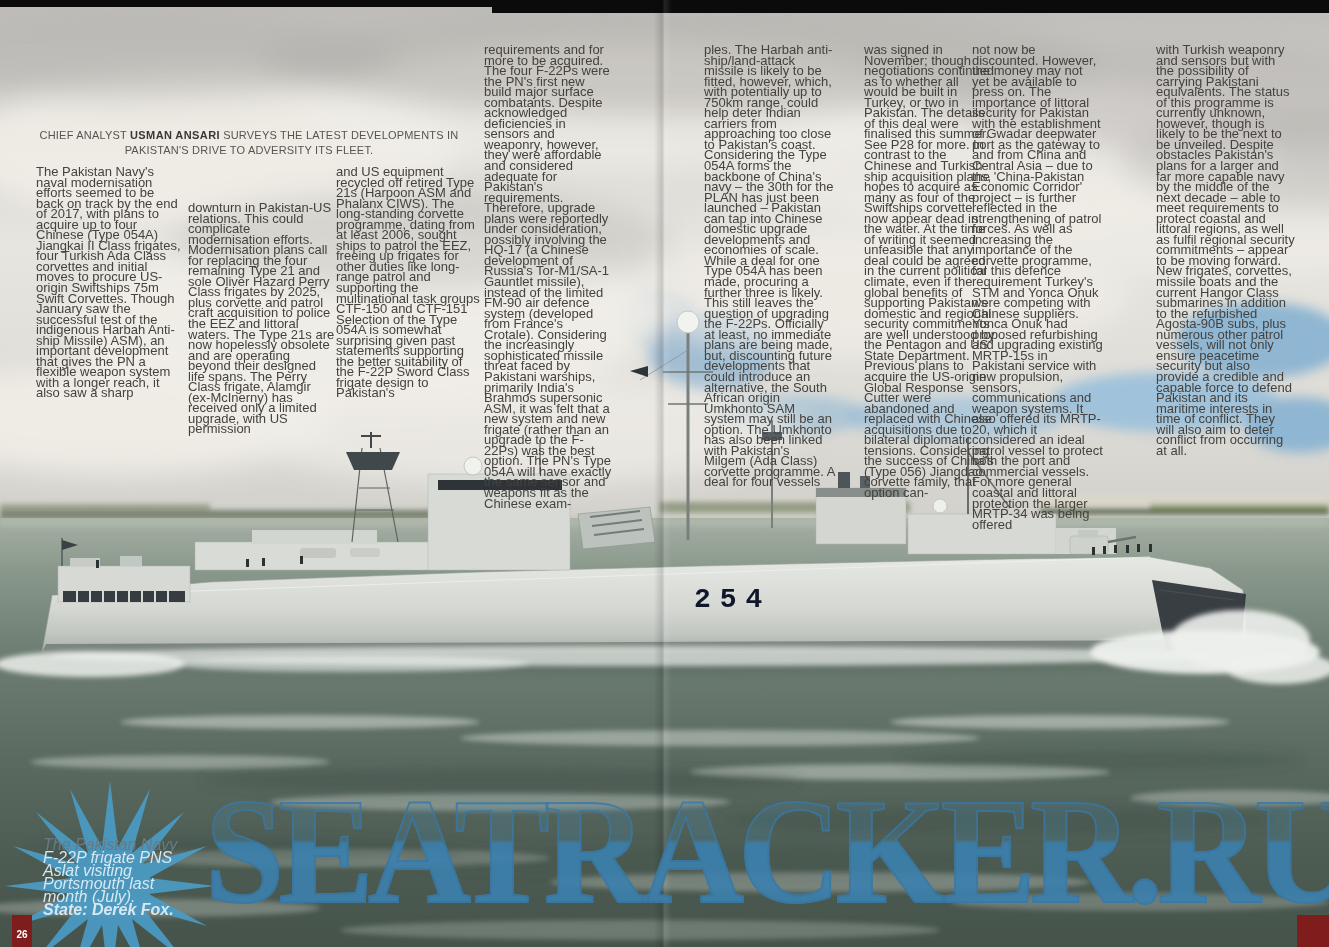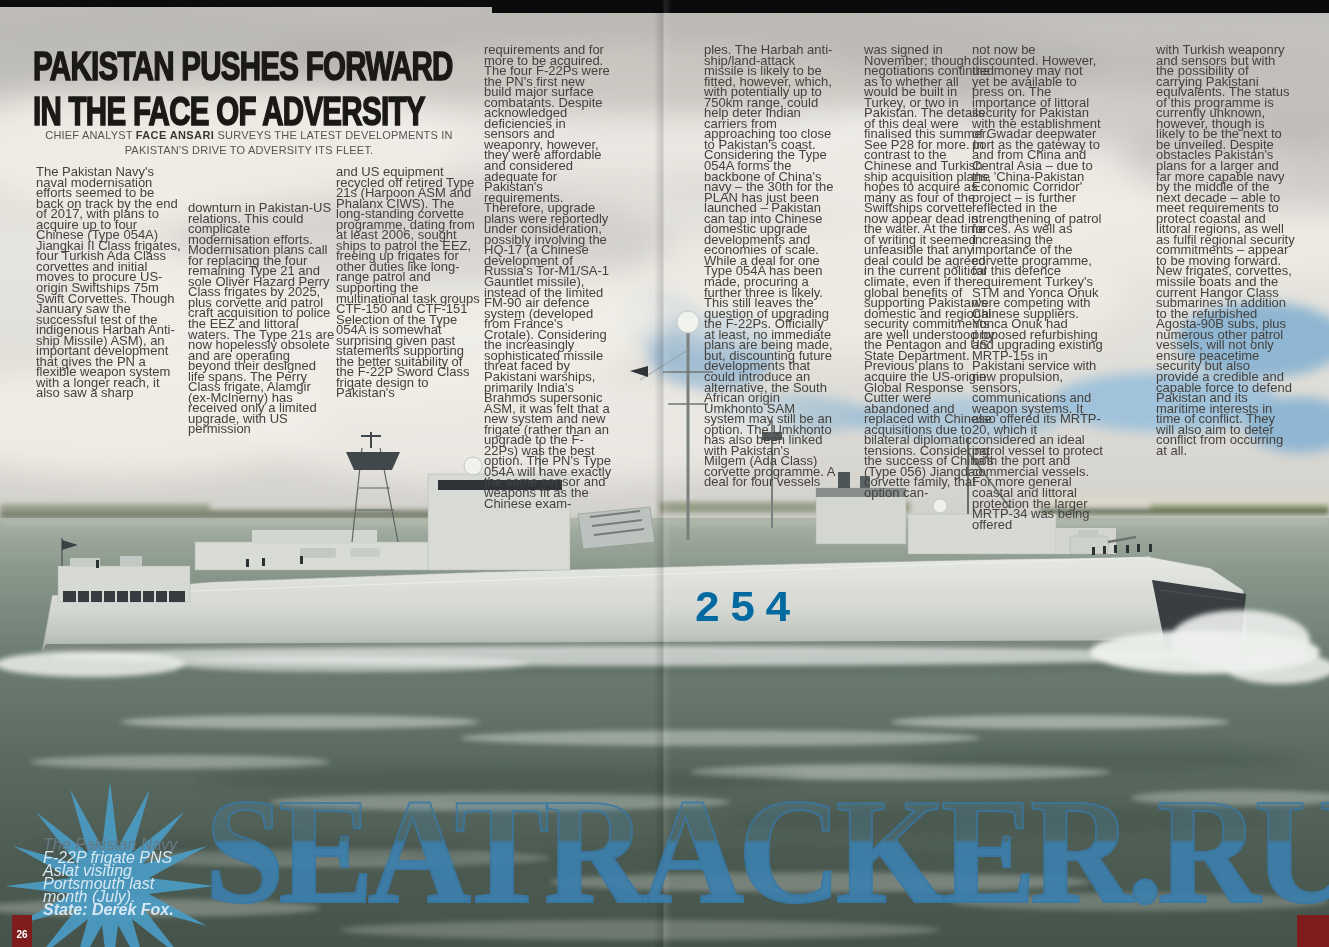--- a/index.html
+++ b/index.html
@@ -33,21 +33,21 @@
   .c3{left:336px;top:167px;width:147px;}
   .c4{left:484px;top:45px; width:129px;}
   .c5{left:704px;top:45px; width:131px;}
   .c6{left:816px;top:45px; width:131px;margin-left:48px;}
   .c7{left:972px;top:45px;width:131px;}
   .c8{left:1156px;top:45px;width:139px;}
 
   
   .hullnum{position:absolute;left:694px;top:584px;
      font-family:"Liberation Mono","DejaVu Sans Mono",monospace;
-     font-weight:bold;font-size:44px;letter-spacing:9px;color:#0369a1;
+     font-weight:bold;font-size:28px;letter-spacing:9px;color:#0f172a;
      transform:scaleY(1.02);}
 
   
   .watermark{position:absolute;left:205px;top:776px;white-space:nowrap;
      font-family:"Liberation Serif","DejaVu Serif",serif;font-weight:bold;
      font-size:150px;line-height:1;letter-spacing:-6px;
      transform:scaleX(.95);transform-origin:0 50%;
      color:transparent;
      background:linear-gradient(180deg,rgba(72,142,188,.20) 0%,rgba(72,142,188,.25) 42%,#3c80ad 45%,#3c80ad 100%);
      -webkit-background-clip:text;background-clip:text;
@@ -268,27 +268,23 @@
       </g>
     </g>
 
     <polygon fill="#4b9bc4" opacity=".92" points="215,886 149,894 207,926 143,908 184,960 132,919 150,983 118,925 110,991 102,925 70,983 88,919 36,960 77,908 13,926 71,894 5,886 71,878 13,846 77,864 36,812 88,853 70,789 102,847 110,781 118,847 150,789 132,853 184,812 143,864 207,846 149,878"></polygon>
   </svg>
 
   <div class="scan-left"></div>
   <div class="scan-right"></div>
   <div class="fold"></div>
 
-  <div class="headline">
-    <div class="hl">PAKISTAN PUSHES FORWARD</div>
-    <div class="hl">IN THE FACE OF ADVERSITY</div>
-  </div>
 
   <div class="byline">
-    <div><span>CHIEF ANALYST </span><span class="author">FACE ANSARI</span><span> SURVEYS THE LATEST DEVELOPMENTS IN</span></div>
+    <div><span>CHIEF ANALYST </span><span class="author">USMAN ANSARI</span><span> SURVEYS THE LATEST DEVELOPMENTS IN</span></div>
     <div>PAKISTAN'S DRIVE TO ADVERSITY ITS FLEET.</div>
   </div>
 
   <div class="col c1">The Pakistan Navy's naval modernisation efforts seemed to be back on track by the end of 2017, with plans to acquire up to four Chinese (Type 054A) Jiangkai II Class frigates, four Turkish Ada Class corvettes and initial moves to procure US-origin Swiftships 75m Swift Corvettes. Though January saw the successful test of the indigenous Harbah Anti-ship Missile) ASM), an important development that gives the PN a flexible weapon system with a longer reach, it also saw a sharp</div>
   <div class="col c2">downturn in Pakistan-US relations. This could complicate modernisation efforts. Modernisation plans call for replacing the four remaining Type 21 and sole Oliver Hazard Perry Class frigates by 2025, plus corvette and patrol craft acquisition to police the EEZ and littoral waters. The Type 21s are now hopelessly obsolete and are operating beyond their designed life spans. The Perry Class frigate, Alamgir (ex-McInerny) has received only a limited upgrade, with US permission</div>
   <div class="col c3">and US equipment recycled off retired Type 21s (Harpoon ASM and Phalanx CIWS). The long-standing corvette programme, dating from at least 2006, sought ships to patrol the EEZ, freeing up frigates for other duties like long-range patrol and supporting the multinational task groups CTF-150 and CTF-151 Selection of the Type 054A is somewhat surprising given past statements supporting the better suitability of the F-22P Sword Class frigate design to Pakistan's</div>
   <div class="col c4">requirements and for more to be acquired. The four F-22Ps were the PN's first new build major surface combatants. Despite acknowledged deficiencies in sensors and weaponry, however, they were affordable and considered adequate for Pakistan's requirements. Therefore, upgrade plans were reportedly under consideration, possibly involving the HQ-17 (a Chinese development of Russia's Tor-M1/SA-1 Gauntlet missile), instead of the limited FM-90 air defence system (developed from France's Crotale). Considering the increasingly sophisticated missile threat faced by Pakistani warships, primarily India's Brahmos supersonic ASM, it was felt that a new system and new frigate (rather than an upgrade to the F-22Ps) was the best option. The PN's Type 054A will have exactly the same sensor and weapons fit as the Chinese exam-</div>
   <div class="col c5">ples. The Harbah anti-ship/land-attack missile is likely to be fitted, however, which, with potentially up to 750km range, could help deter Indian carriers from approaching too close to Pakistan's coast. Considering the Type 054A forms the backbone of China's navy – the 30th for the PLAN has just been launched – Pakistan can tap into Chinese domestic upgrade developments and economies of scale. While a deal for one Type 054A has been made, procuring a further three is likely. This still leaves the question of upgrading the F-22Ps. Officially at least, no immediate plans are being made, but, discounting future developments that could introduce an alternative, the South African origin Umkhonto SAM system may still be an option. The Umkhonto has also been linked with Pakistan's Milgem (Ada Class) corvette programme. A deal for four vessels</div>
   <div class="col c6">was signed in November; though negotiations continued as to whether all would be built in Turkey, or two in Pakistan. The details of this deal were finalised this summer. See P28 for more. In contrast to the Chinese and Turkish ship acquisition plans, hopes to acquire as many as four of the Swiftships corvette now appear dead in the water. At the time of writing it seemed unfeasible that any deal could be agreed in the current political climate, even if the global benefits of supporting Pakistan's domestic and regional security commitments are well understood by the Pentagon and US State Department. Previous plans to acquire the US-origin Global Response Cutter were abandoned and replaced with Chinese acquisitions due to bilateral diplomatic tensions. Considering the success of China's (Type 056) Jiangdao corvette family, that option can-</div>
   <div class="col c7">not now be discounted. However, the money may not yet be available to press on. The importance of littoral security for Pakistan with the establishment of Gwadar deepwater port as the gateway to and from China and Central Asia – due to the 'China-Pakistan Economic Corridor' project – is further reflected in the strengthening of patrol forces. As well as increasing the importance of the corvette programme, for this defence requirement Turkey's STM and Yonca Onuk were competing with Chinese suppliers. Yonca Onuk had proposed refurbishing and upgrading existing MRTP-15s in Pakistani service with new propulsion, sensors, communications and weapon systems. It also offered its MRTP-20, which it considered an ideal patrol vessel to protect both the port and commercial vessels. For more general coastal and littoral protection the larger MRTP-34 was being offered</div>

